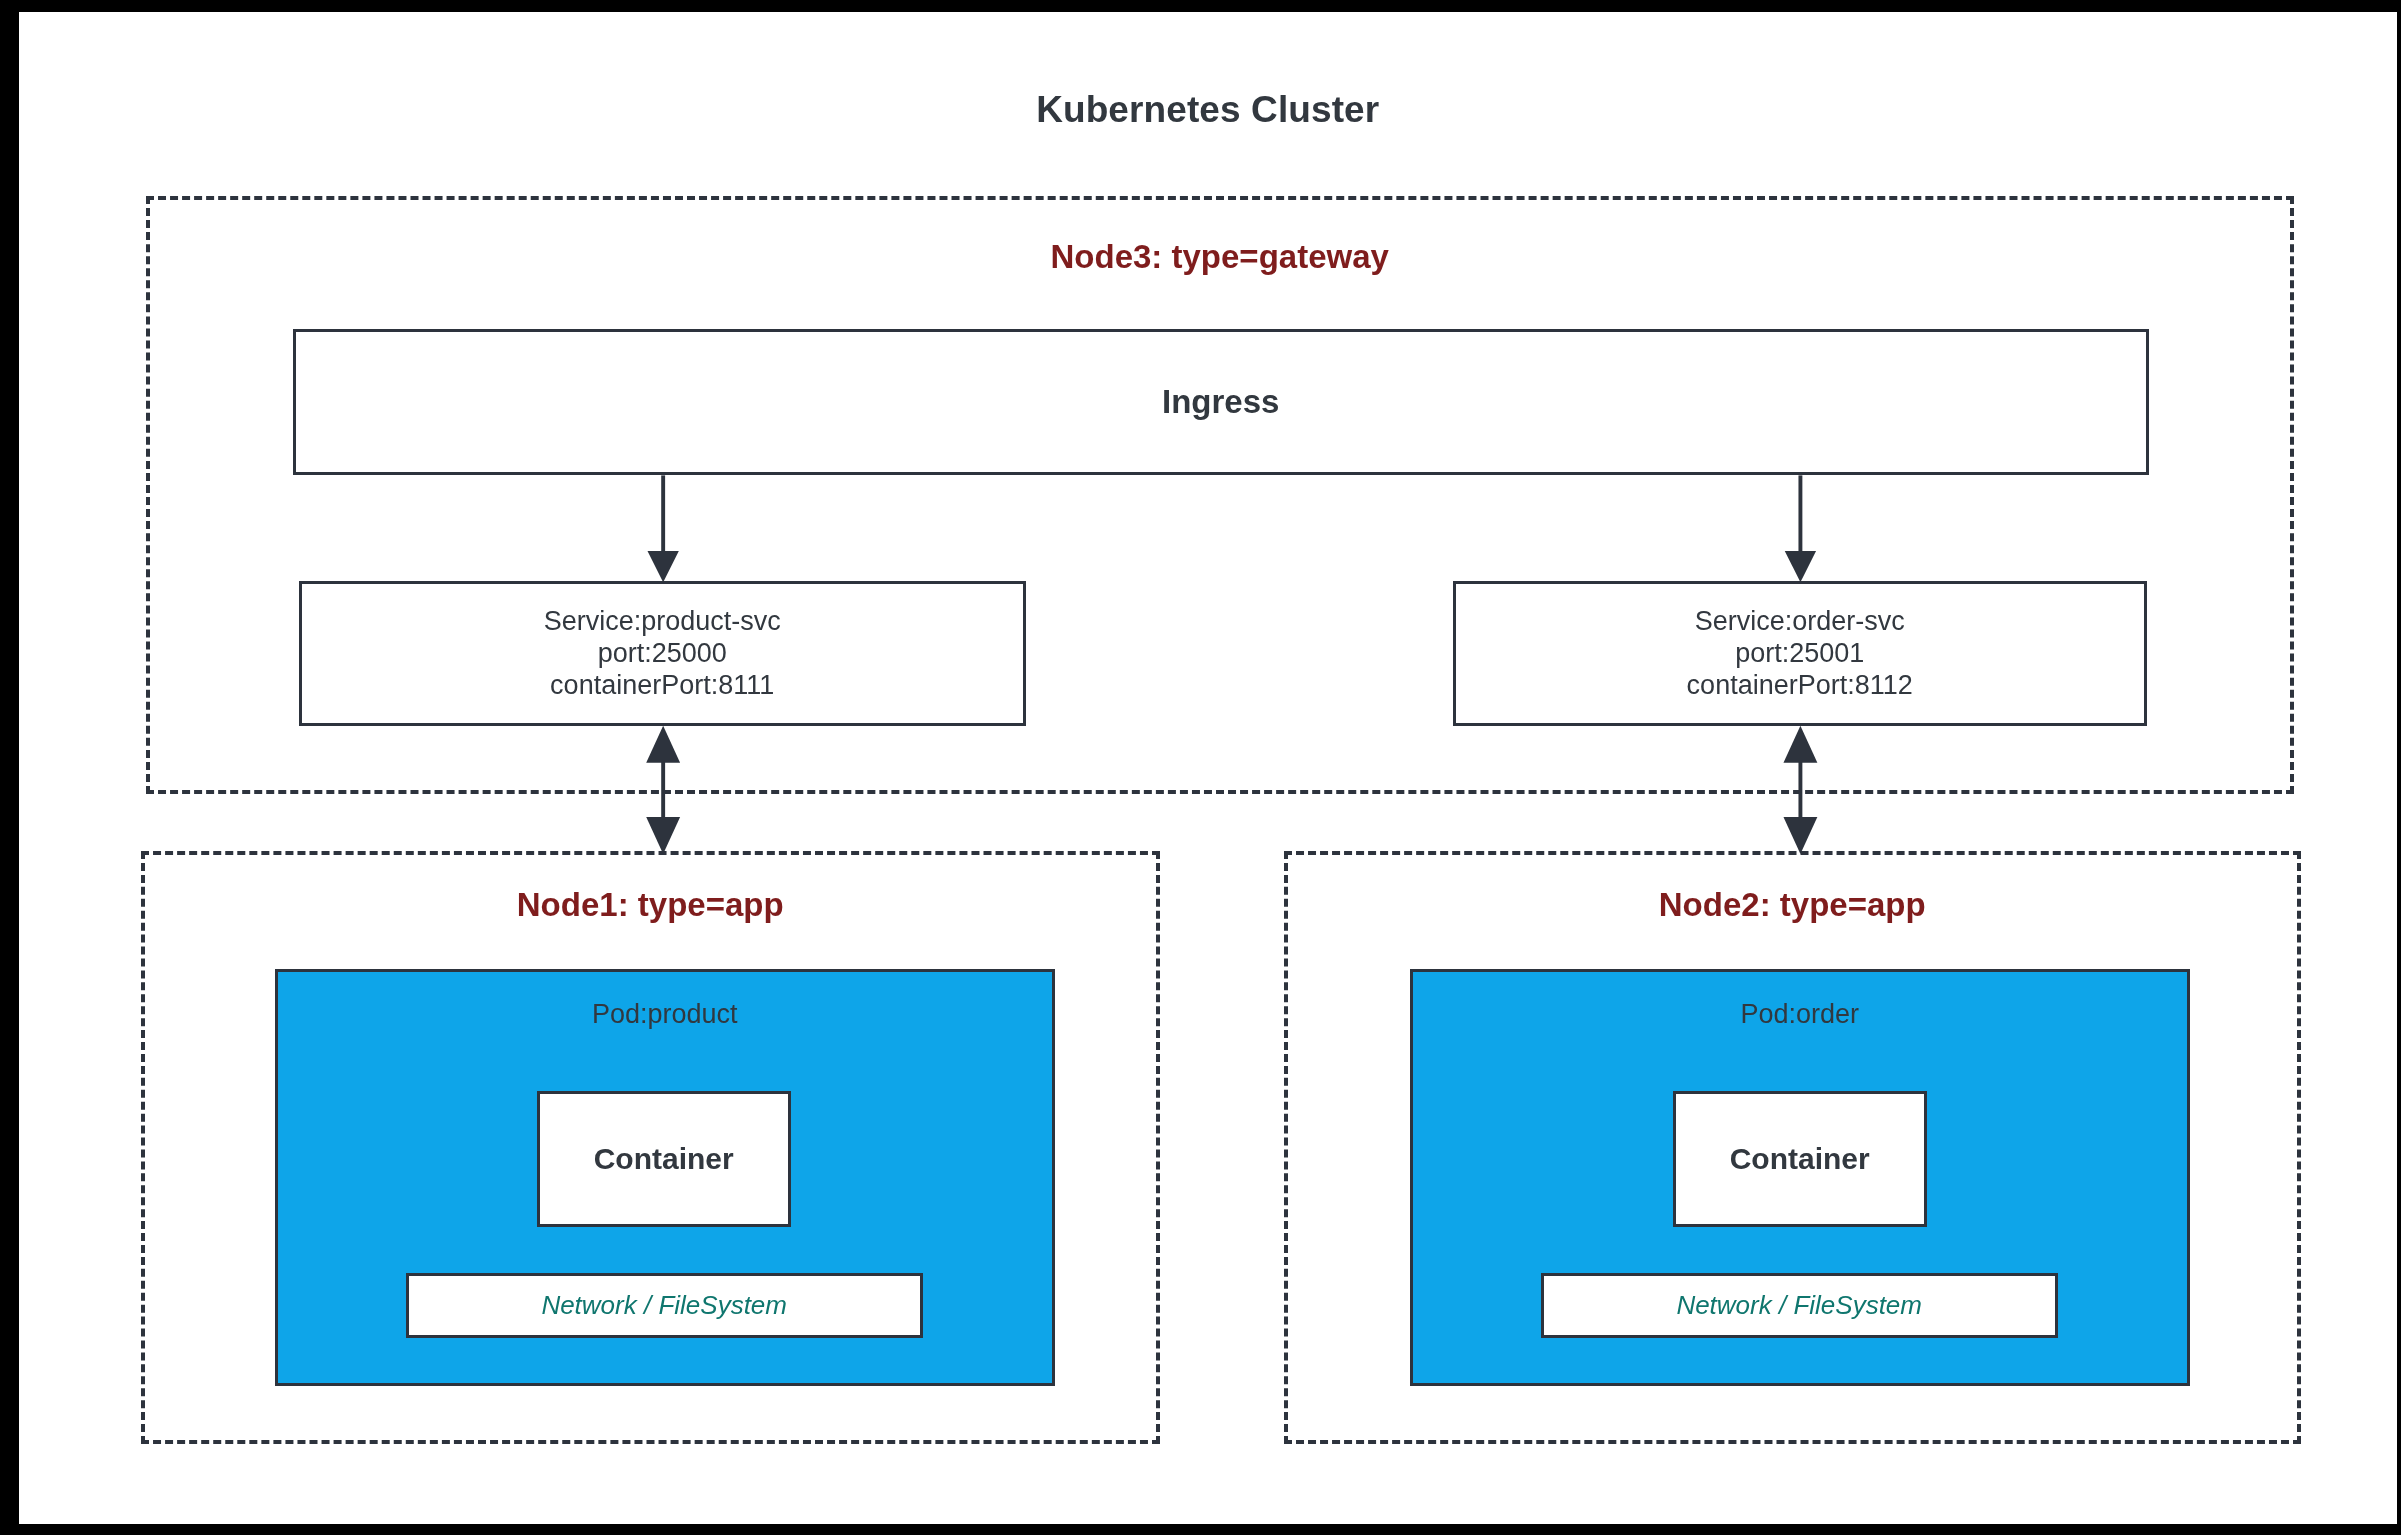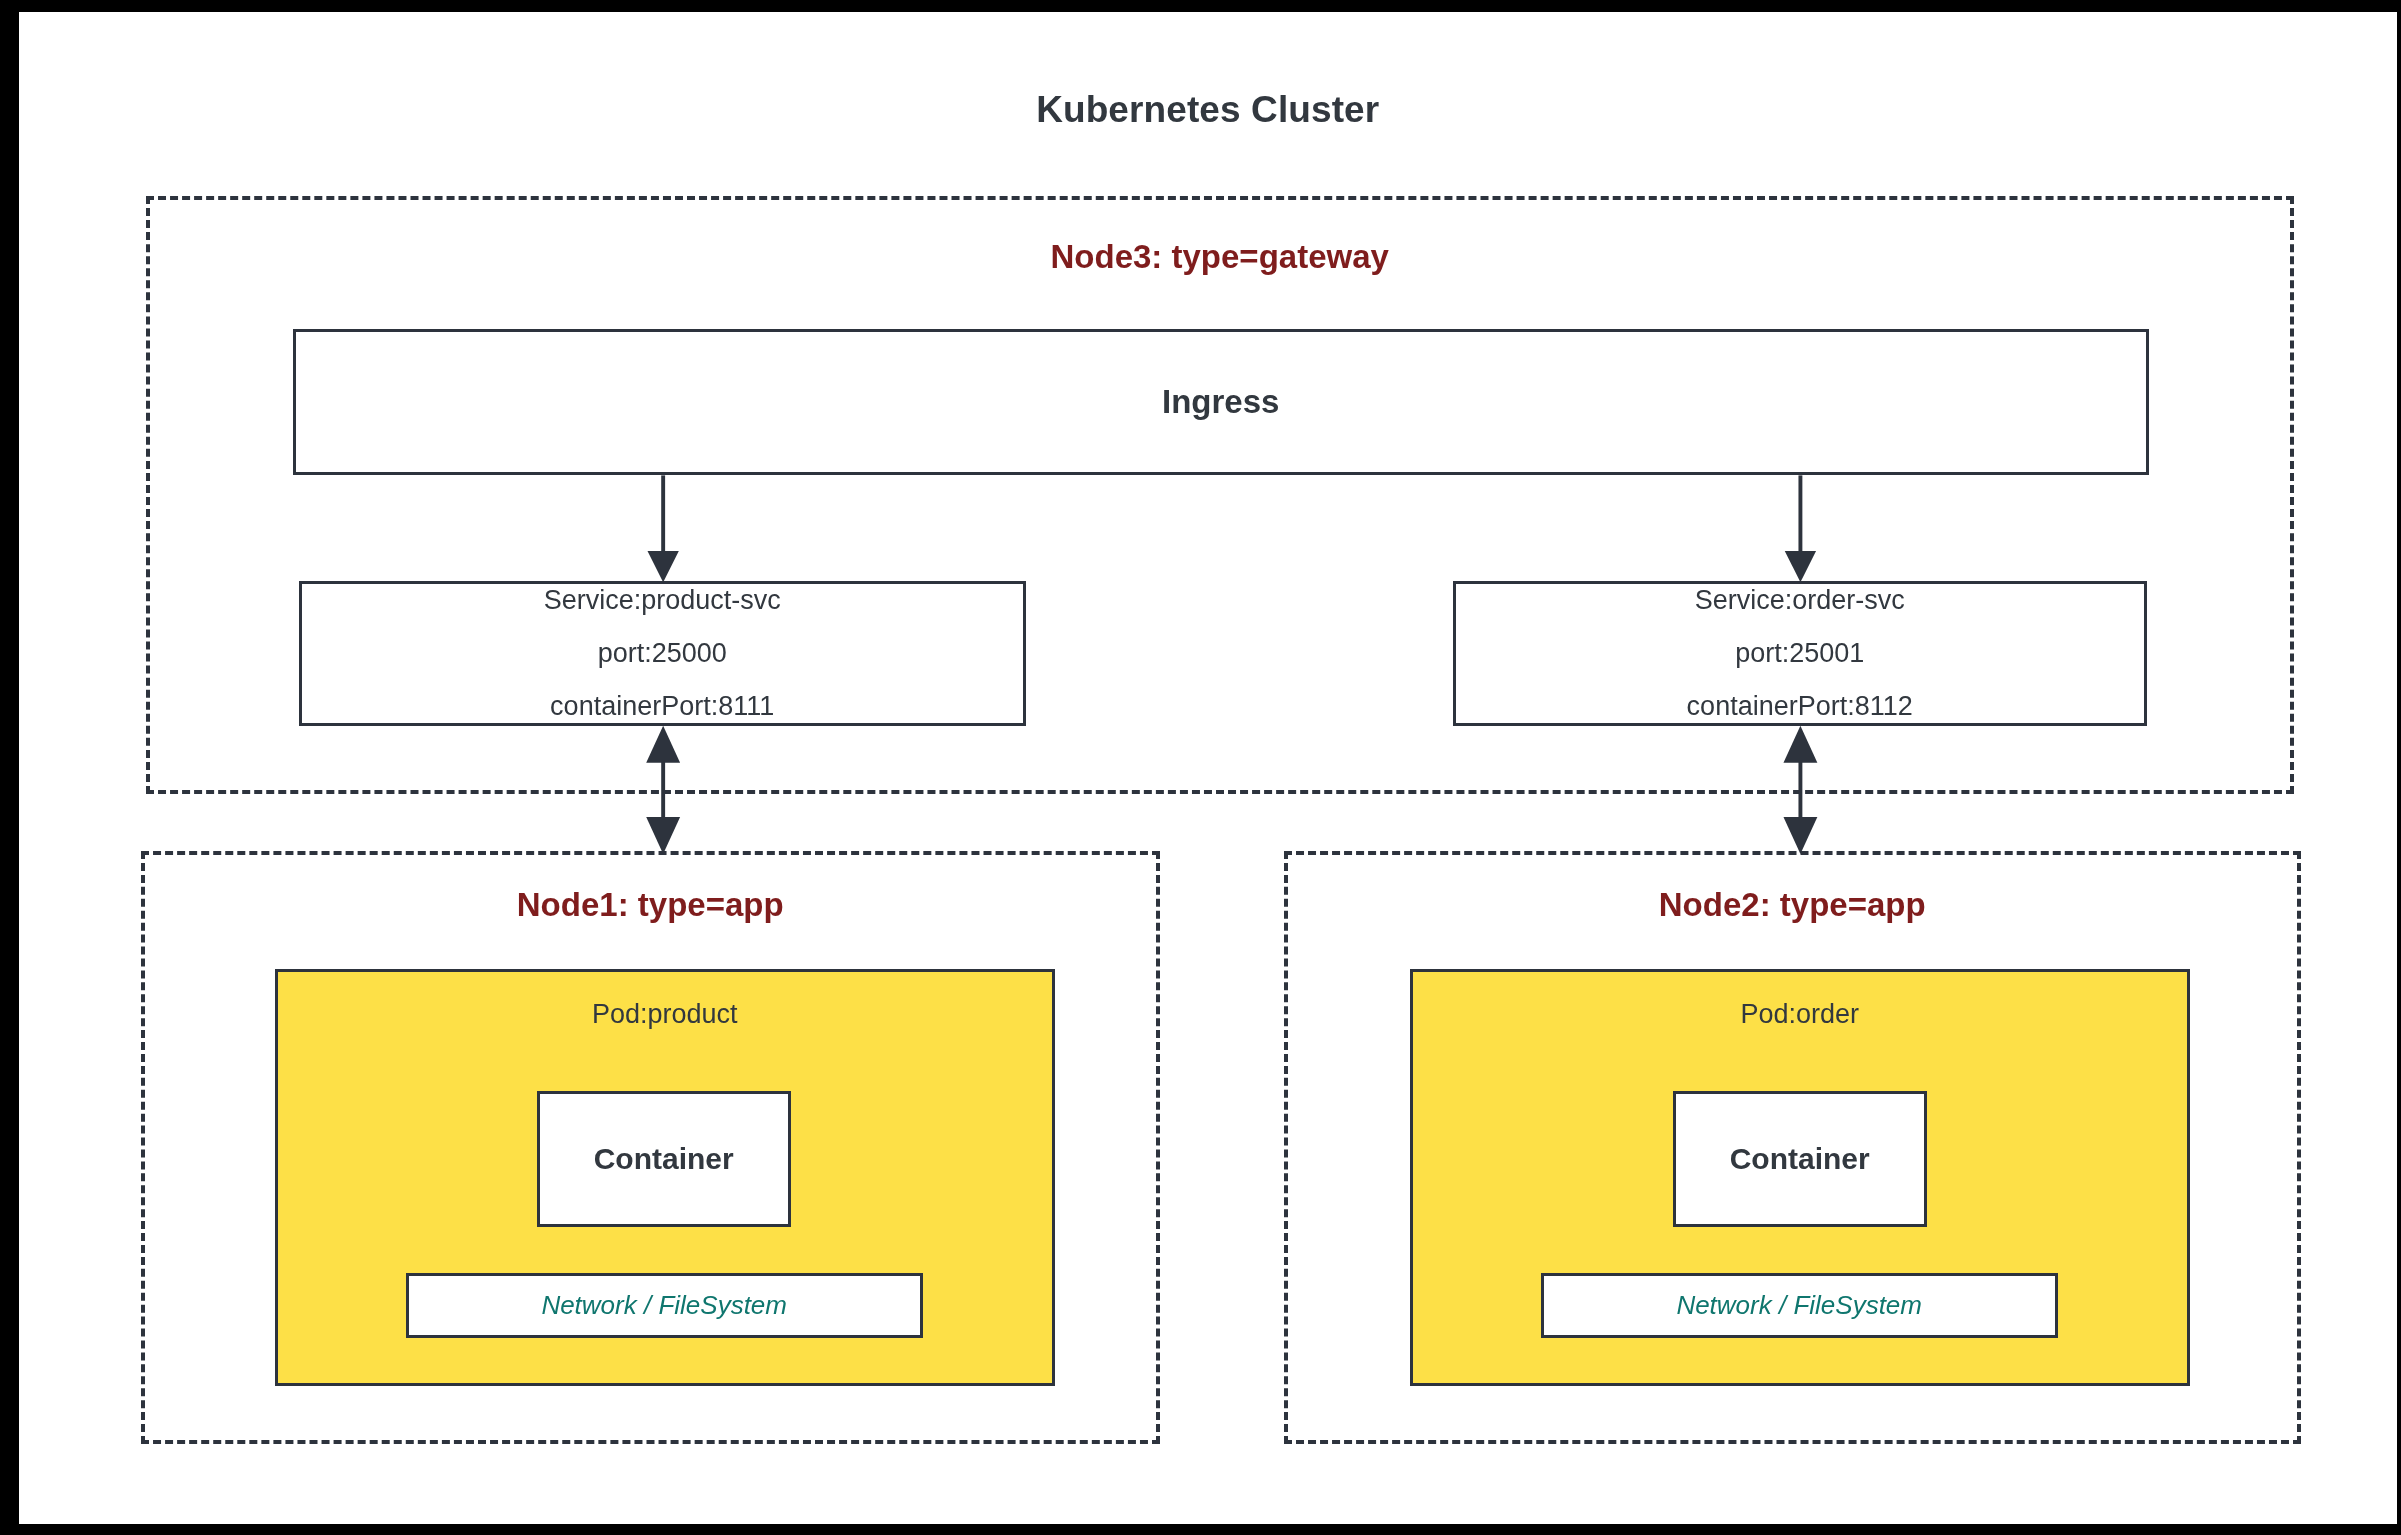--- a/index.html
+++ b/index.html
@@ -99,35 +99,35 @@
 
   .svc-box {
     position: absolute;
     border: 3.3px solid #2d333d;
     background: #ffffff;
     box-sizing: border-box;
     display: flex;
     flex-direction: column;
     align-items: center;
     justify-content: center;
-    gap: 25px;
+    gap: 4px;
   }
   .svc-line {
     font-size: 27px;
     color: #32383f;
     line-height: 1.05;
   }
   #svc-product-box { left: 280px;  top: 569px; width: 727px; height: 145px; }
   #svc-order-box   { left: 1434px; top: 569px; width: 694px; height: 145px; }
 
   
   .pod-box {
     position: absolute;
     border: 3.3px solid #2d333d;
-    background: #fde047;
+    background: #0ea5e9;
     box-sizing: border-box;
   }
   #pod1-box { left: 256px;  top: 957px; width: 780px; height: 417px; }
   #pod2-box { left: 1391px; top: 957px; width: 780px; height: 417px; }
 
   .pod-label {
     position: absolute;
     left: 0;
     top: 27px;
     width: 100%;

